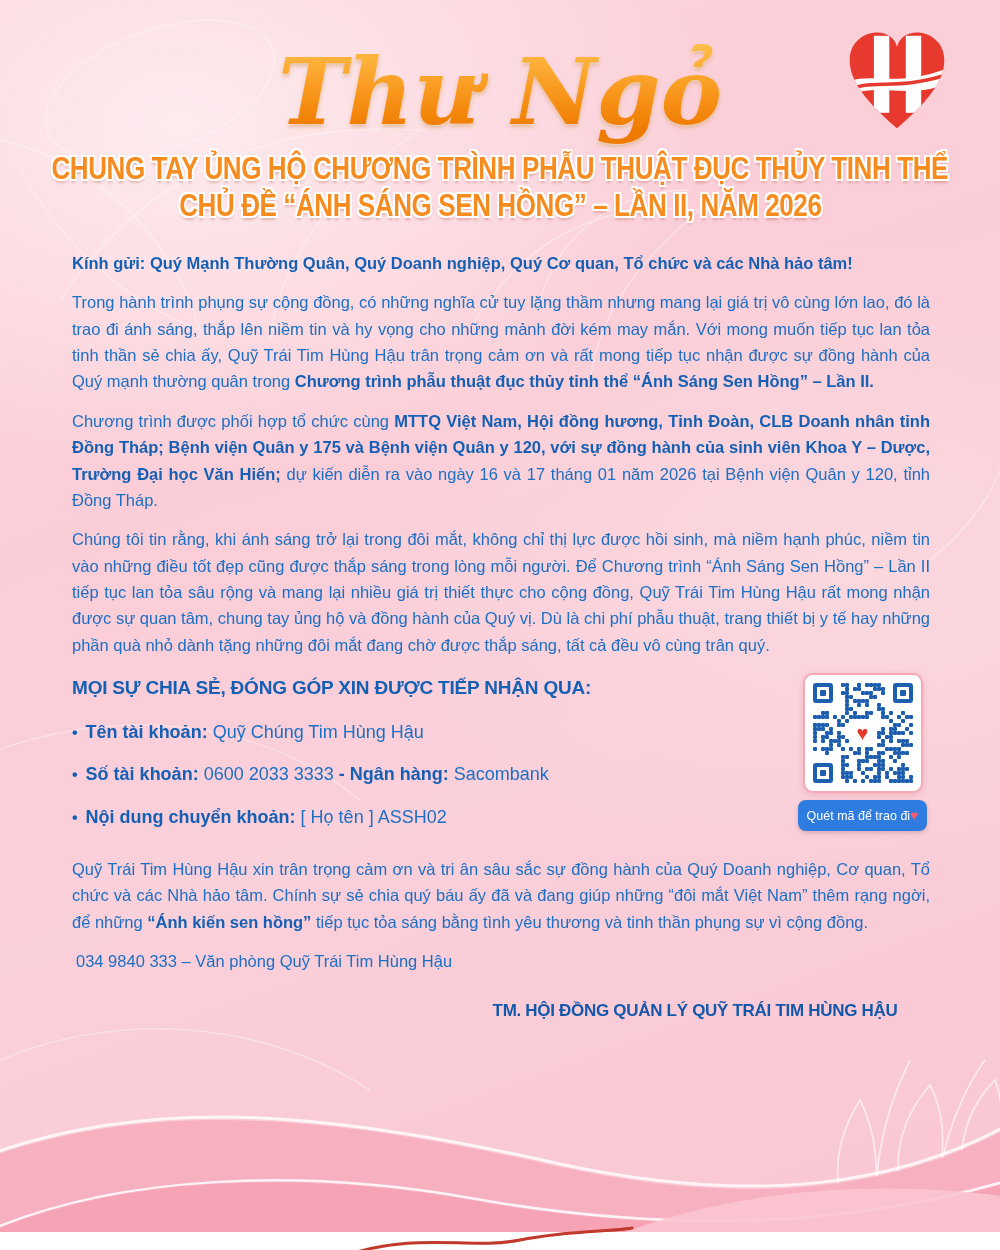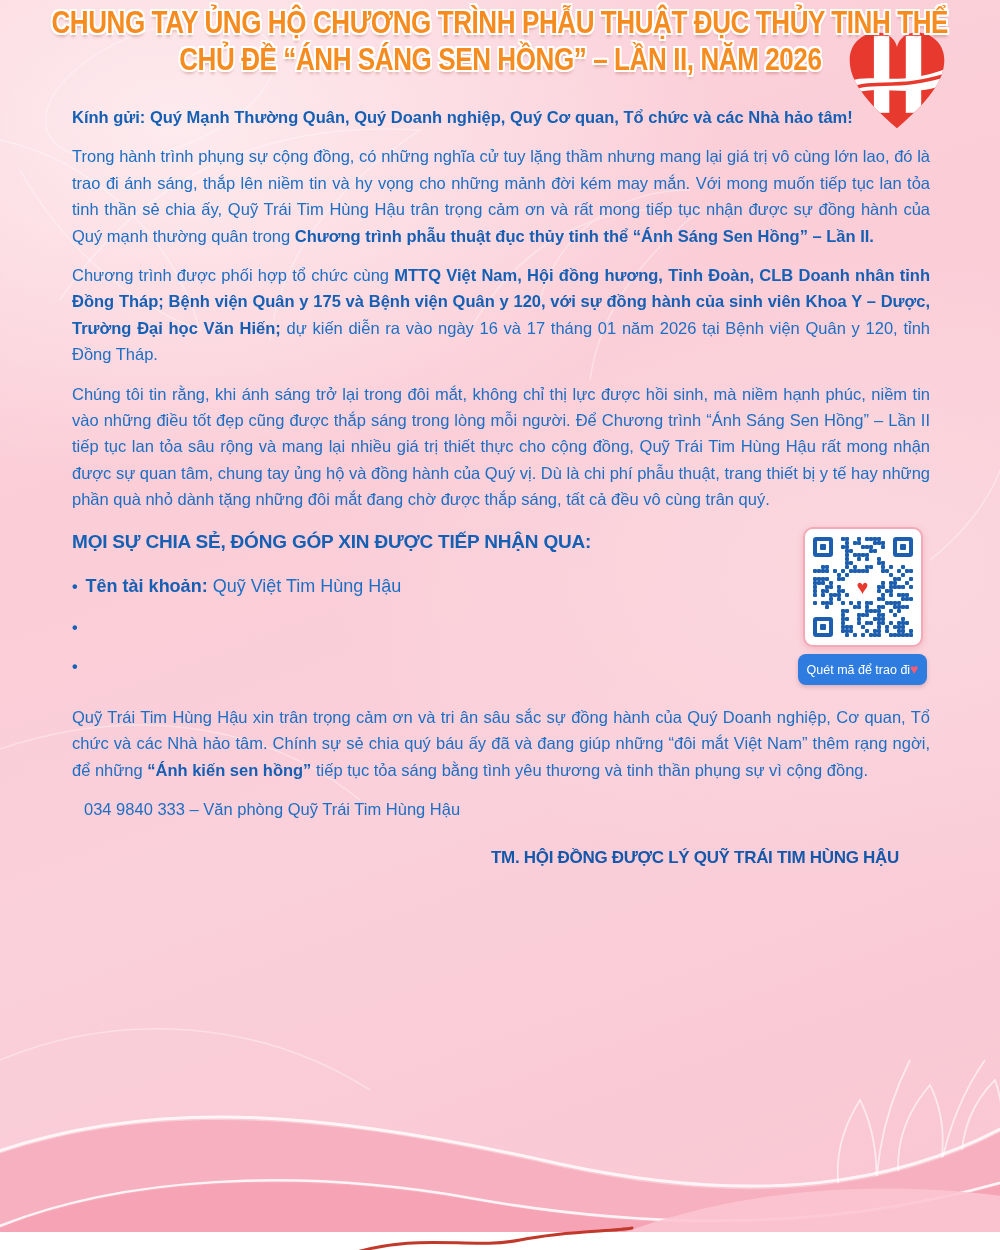--- a/index.html
+++ b/index.html
@@ -68,21 +68,21 @@
   .qr-center{position:absolute;left:50%;top:50%;transform:translate(-50%,-50%);
     width:26px;height:26px;background:#fff;border-radius:6px;display:flex;align-items:center;justify-content:center;
     color:#e8392e;font-size:20px;line-height:1;}
   .qr-caption{
     margin-top:7px;background:#2e7ce0;color:#fff;border-radius:8px;
     font-size:12.5px;padding:4px 9px;white-space:nowrap;box-shadow:0 2px 4px rgba(120,60,80,.25);
   }
   .qr-caption .heart{color:#ff5a6e;font-size:14px;}
   
   .contact-heading{font-weight:bold;color:#1560b5;margin:14px 0 4px 0;}
-  .contact-line{margin:12px;}
+  .contact-line{margin:4px;}
   .signature{width:470px;margin:22px 0 0 auto;text-align:center;color:#1458ab;position:relative;z-index:4;}
   .sig-line1{font-weight:bold;font-size:17px;letter-spacing:-0.3px;}
   .sig-line2{font-weight:bold;font-size:17px;margin-top:7px;}
   .sig-name{font-weight:bold;font-size:18px;color:#1b6fc5;margin-top:44px;}
   
   .waves{position:absolute;left:0;bottom:18px;width:1000px;height:150px;z-index:1;}
   .bottom-strip{position:absolute;left:0;bottom:0;width:1000px;height:18px;background:#fff;z-index:2;}
   .bottom-curve{position:absolute;left:0;bottom:0;width:1000px;height:26px;z-index:5;}
 </style>
 </head>
@@ -119,45 +119,48 @@
     </defs>
     <path d="M50,92 C21,67 7,49 7,30 C7,14 20,5 32,5 C41,5 48,10 50,18 C52,10 59,5 68,5 C80,5 93,14 93,30 C93,49 79,67 50,92 Z" fill="#e8392e"></path>
     <g clip-path="url(#heartClip)">
       <rect x="29" y="8" width="14" height="70" fill="#ffffff"></rect>
       <rect x="58" y="8" width="14" height="70" fill="#ffffff"></rect>
       <path d="M0,52 C28,38 44,58 100,36 L100,50 C58,68 36,48 0,64 Z" fill="#ffffff"></path>
       <path d="M0,59 C30,45 46,60 100,42" fill="none" stroke="#e8392e" stroke-width="3.2"></path>
     </g>
   </svg>
 
+  <div class="title-script">Thư Ngỏ</div>
 
   <div class="headline">
     <div class="headline-line">CHUNG TAY ỦNG HỘ CHƯƠNG TRÌNH PHẪU THUẬT ĐỤC THỦY TINH THỂ</div>
     <div class="headline-line">CHỦ ĐỀ “ÁNH SÁNG SEN HỒNG” – LẦN II, NĂM 2026</div>
   </div>
 
   <div class="content">
     <p class="greeting">Kính gửi: Quý Mạnh Thường Quân, Quý Doanh nghiệp, Quý Cơ quan, Tổ chức và các Nhà hảo tâm!</p>
 
     <p class="para rich"><span>Trong hành trình phụng sự cộng đồng, có những nghĩa cử tuy lặng thầm nhưng mang lại giá trị vô cùng lớn lao, đó là trao đi ánh sáng, thắp lên niềm tin và hy vọng cho những mảnh đời kém may mắn. Với mong muốn tiếp tục lan tỏa tinh thần sẻ chia ấy, Quỹ Trái Tim Hùng Hậu trân trọng cảm ơn và rất mong tiếp tục nhận được sự đồng hành của Quý mạnh thường quân trong </span><span class="b">Chương trình phẫu thuật đục thủy tinh thể “Ánh Sáng Sen Hồng” – Lần II.</span></p>
     <p class="para rich"><span>Chương trình được phối hợp tổ chức cùng </span><span class="b">MTTQ Việt Nam, Hội đồng hương, Tỉnh Đoàn, CLB Doanh nhân tỉnh Đồng Tháp; Bệnh viện Quân y 175 và Bệnh viện Quân y 120, với sự đồng hành của sinh viên Khoa Y – Dược, Trường Đại học Văn Hiến;</span><span> dự kiến diễn ra vào ngày 16 và 17 tháng 01 năm 2026 tại Bệnh viện Quân y 120, tỉnh Đồng Tháp.</span></p>
     <p class="para rich"><span>Chúng tôi tin rằng, khi ánh sáng trở lại trong đôi mắt, không chỉ thị lực được hồi sinh, mà niềm hạnh phúc, niềm tin vào những điều tốt đẹp cũng được thắp sáng trong lòng mỗi người. Để Chương trình “Ánh Sáng Sen Hồng” – Lần II tiếp tục lan tỏa sâu rộng và mang lại nhiều giá trị thiết thực cho cộng đồng, Quỹ Trái Tim Hùng Hậu rất mong nhận được sự quan tâm, chung tay ủng hộ và đồng hành của Quý vị. Dù là chi phí phẫu thuật, trang thiết bị y tế hay những phần quà nhỏ dành tặng những đôi mắt đang chờ được thắp sáng, tất cả đều vô cùng trân quý.</span></p>
 
     <div class="donation-row">
       <div class="donation-left">
         <div class="donation-heading">MỌI SỰ CHIA SẺ, ĐÓNG GÓP XIN ĐƯỢC TIẾP NHẬN QUA:</div>
         <div class="bullet">
           <span class="dot">•</span>
-          <span class="rich"><span class="b">Tên tài khoản:</span><span> Quỹ Việt Tim Hùng Hậu</span></span>
+          <span class="rich"><span class="b">Tên tài khoản:</span><span> Quỹ Chúng Tim Hùng Hậu</span></span>
         </div>
         <div class="bullet">
           <span class="dot">•</span>
+          <span class="rich"><span class="b">Số tài khoản:</span><span> 0600 2033 3333 </span><span class="b">- Ngân hàng:</span><span> Sacombank</span></span>
         </div>
         <div class="bullet">
           <span class="dot">•</span>
+          <span class="rich"><span class="b">Nội dung chuyển khoản:</span><span> [ Họ tên ] ASSH02</span></span>
         </div>
       </div>
 
       <div class="qr-block">
         <div class="qr-frame">
           <div class="qr-grid" id="qrGrid">
             <span class="finder tl"></span>
             <span class="finder tr"></span>
             <span class="finder bl"></span>
             <span class="qr-center">♥</span>
@@ -372,21 +375,21 @@
           <span>Quét mã để trao đi</span><span class="heart">♥</span>
         </div>
       </div>
     </div>
 
     <p class="para rich"><span>Quỹ Trái Tim Hùng Hậu xin trân trọng cảm ơn và tri ân sâu sắc sự đồng hành của Quý Doanh nghiệp, Cơ quan, Tổ chức và các Nhà hảo tâm. Chính sự sẻ chia quý báu ấy đã và đang giúp những “đôi mắt Việt Nam” thêm rạng ngời, để những </span><span class="b">“Ánh kiến sen hồng”</span><span> tiếp tục tỏa sáng bằng tình yêu thương và tinh thần phụng sự vì cộng đồng.</span></p>
 
     <p class="contact-line">034 9840 333 – Văn phòng Quỹ Trái Tim Hùng Hậu</p>
 
     <div class="signature">
-      <div class="sig-line1">TM. HỘI ĐỒNG ĐƯỢC LÝ QUỸ TRÁI TIM HÙNG HẬU</div>
+      <div class="sig-line1">TM. HỘI ĐỒNG QUẢN LÝ QUỸ TRÁI TIM HÙNG HẬU</div>
     </div>
   </div>
 
   <svg class="waves" viewBox="0 0 1000 150" preserveAspectRatio="none">
     <path d="M-10,75 C160,15 340,35 560,85 C760,128 900,105 1010,45 L1010,160 L-10,160 Z" fill="#f7b0bf"></path>
     <path d="M-10,72 C160,12 340,32 560,82 C760,125 900,102 1010,42" fill="none" stroke="#ffffff" stroke-width="3" opacity="0.8"></path>
     <path d="M-10,150 C120,95 300,88 470,118 C660,152 840,150 1010,100 L1010,160 L-10,160 Z" fill="#f6a4b5"></path>
     <path d="M-10,148 C120,93 300,86 470,116 C660,150 840,148 1010,98" fill="none" stroke="#ffffff" stroke-width="2.5" opacity="0.85"></path>
     <path d="M600,160 C720,110 860,95 1010,115 L1010,160 Z" fill="#fbc5d0" opacity="0.9"></path>
   </svg>

